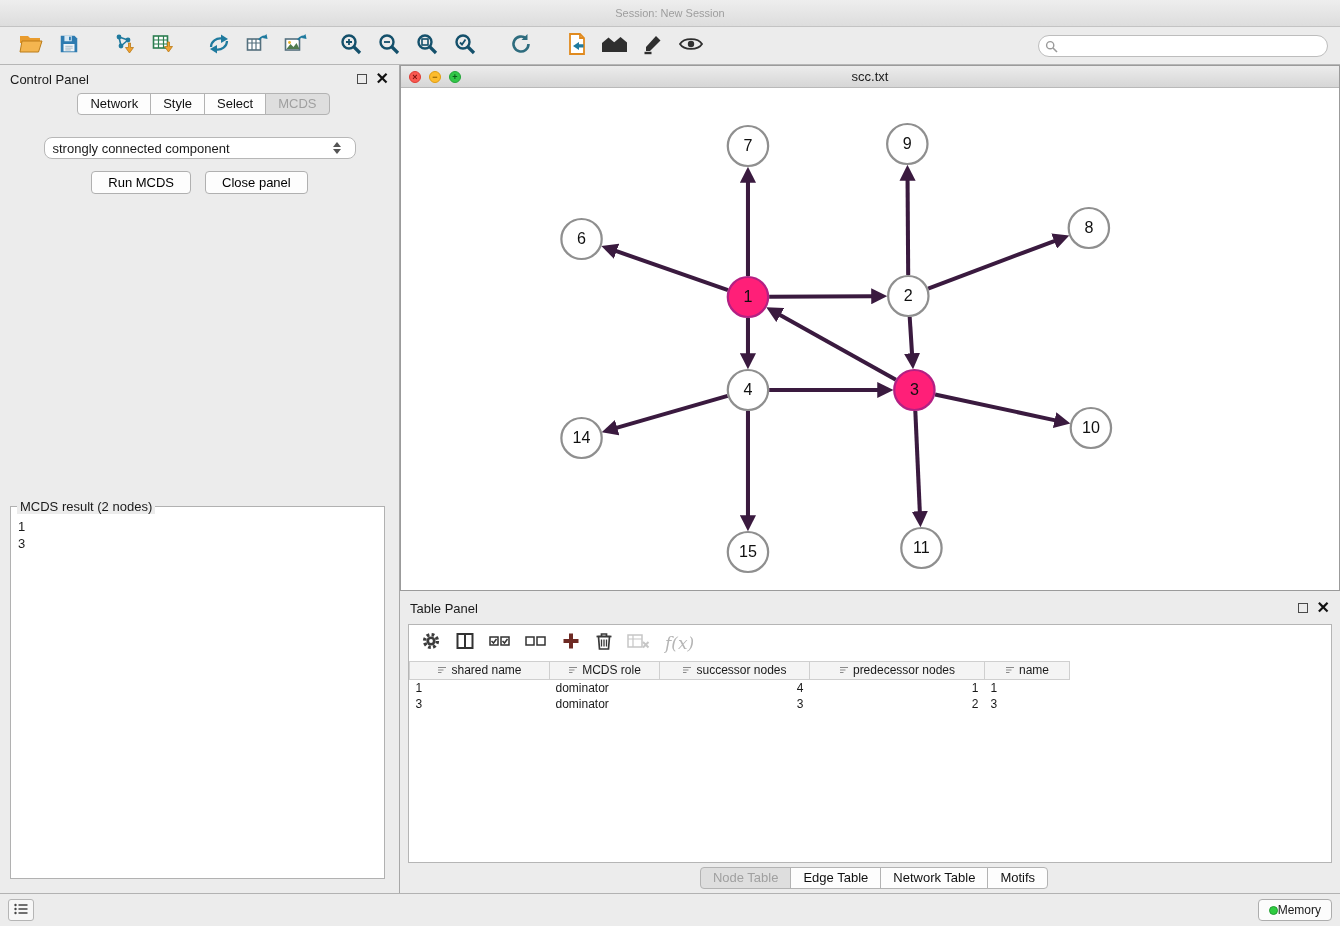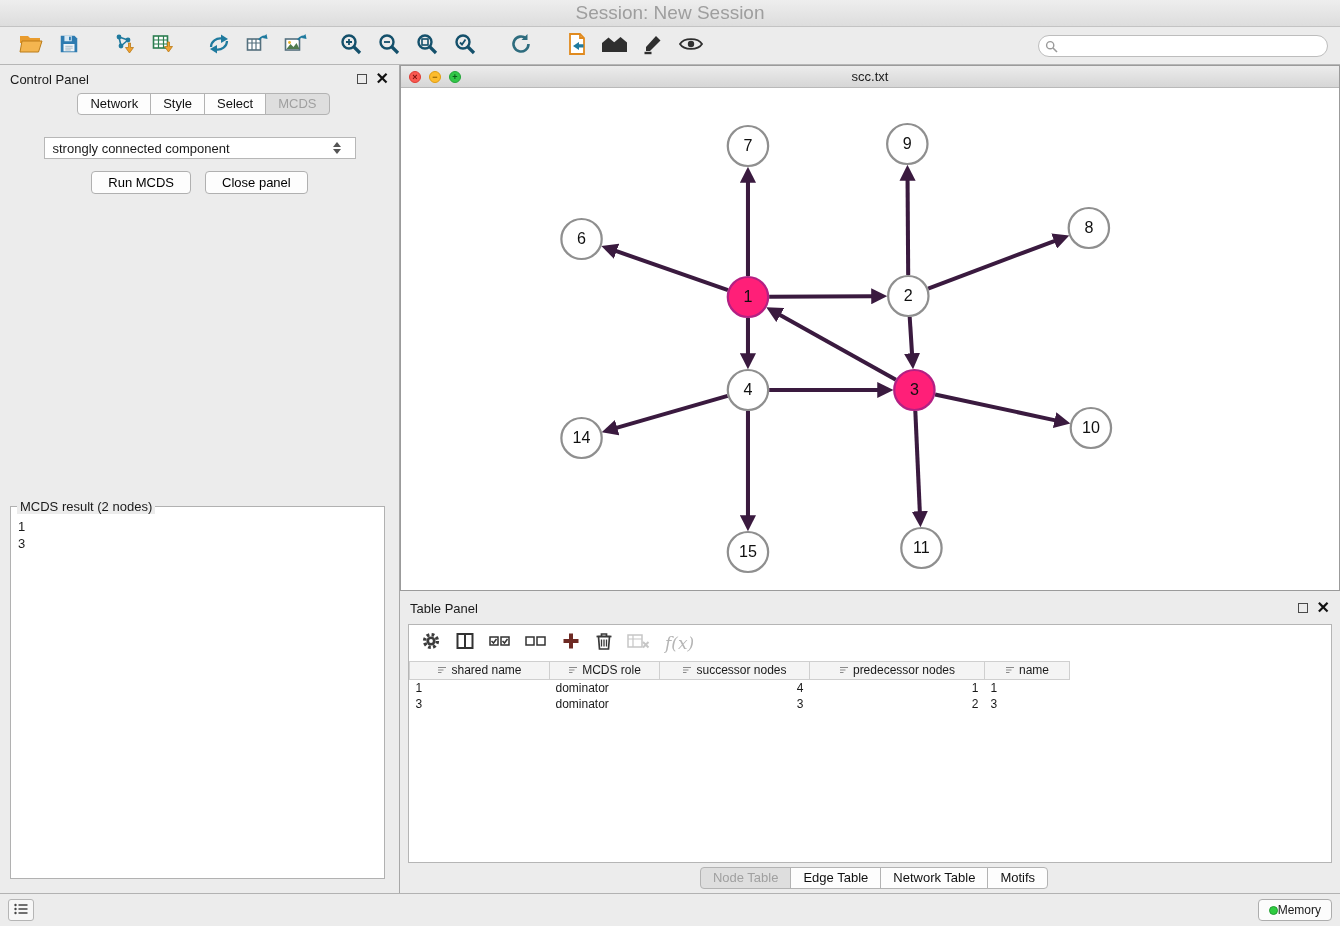--- a/index.html
+++ b/index.html
@@ -3,21 +3,21 @@
 <meta charset="utf-8">
 <style>
   * { box-sizing: border-box; margin: 0; padding: 0; }
   html,body { width:1340px; height:926px; overflow:hidden; }
   body { font-family:"Liberation Sans", sans-serif; background:#e9e9e9; color:#1a1a1a; }
   .app { width:1340px; height:926px; display:flex; flex-direction:column; }
 
   
   .titlebar { height:27px; flex:0 0 27px; background:linear-gradient(#eeeeee,#dddddd);
     border-bottom:1px solid #c3c3c3; display:flex; align-items:center; justify-content:center;
-    font-size:19px; color:#9e9e9e; }
+    font-size:11px; color:#9e9e9e; }
 
   
   .toolbar { height:38px; flex:0 0 38px; background:#ececec; border-bottom:1px solid #b6b6b6;
     display:flex; align-items:center; padding:0 12px; }
   .tb-btn { width:38px; height:30px; display:flex; align-items:center; justify-content:center;
     border-radius:4px; cursor:default; }
   .grp { margin-left:18px; }
   .search-wrap { margin-left:auto; position:relative; }
   .search-wrap input { width:290px; height:22px; border:1px solid #bdbdbd; border-radius:12px;
     background:#fff; padding:0 8px 0 24px; font-size:12px; outline:none;
@@ -37,21 +37,21 @@
   .close-x { font-size:16px; font-weight:700; line-height:10px; color:#111; }
   .seg-tabs { display:flex; justify-content:center; height:22px; font-size:13px; }
   .seg-tabs .tab { padding:2px 12px; border:1px solid #b3b3b3; background:#fdfdfd; margin-left:-1px;
     color:#111; white-space:nowrap; }
   .seg-tabs .tab:first-child { border-radius:4px 0 0 4px; margin-left:8px; }
   .seg-tabs .tab:last-child { border-radius:0 4px 4px 0; }
   .seg-tabs .tab.sel { background:#dedede; color:#a0a0a0; }
   .cp-body { flex:1; display:flex; flex-direction:column; padding-top:22px; min-height:0; }
   .opt-label { text-align:center; font-size:13px; margin-bottom:8px; }
   .select-box { width:312px; height:22px; margin:0 auto; background:#fff; border:1px solid #b7b7b7;
-    border-radius:0; display:flex; align-items:center; padding:0 12px 0 8px; font-size:13px; }
+    border-radius:8px; display:flex; align-items:center; padding:0 12px 0 8px; font-size:13px; }
   .stepper { margin-left:auto; display:flex; flex-direction:column; align-items:center; gap:2px;
     padding:0 2px; }
   .tri-up { width:0; height:0; border-left:4px solid transparent; border-right:4px solid transparent;
     border-bottom:5px solid #555; }
   .tri-down { width:0; height:0; border-left:4px solid transparent; border-right:4px solid transparent;
     border-top:5px solid #555; }
   .cp-buttons { display:flex; justify-content:center; gap:14px; margin-top:12px; }
   .btn { background:#fdfdfd; border:1px solid #b0b0b0; border-radius:4px; padding:3px 16px;
     font-size:13px; font-family:"Liberation Sans",sans-serif; }
   .result-fieldset { margin:auto 14px 14px 10px; height:380px; border:1px solid #b1b1b1;

